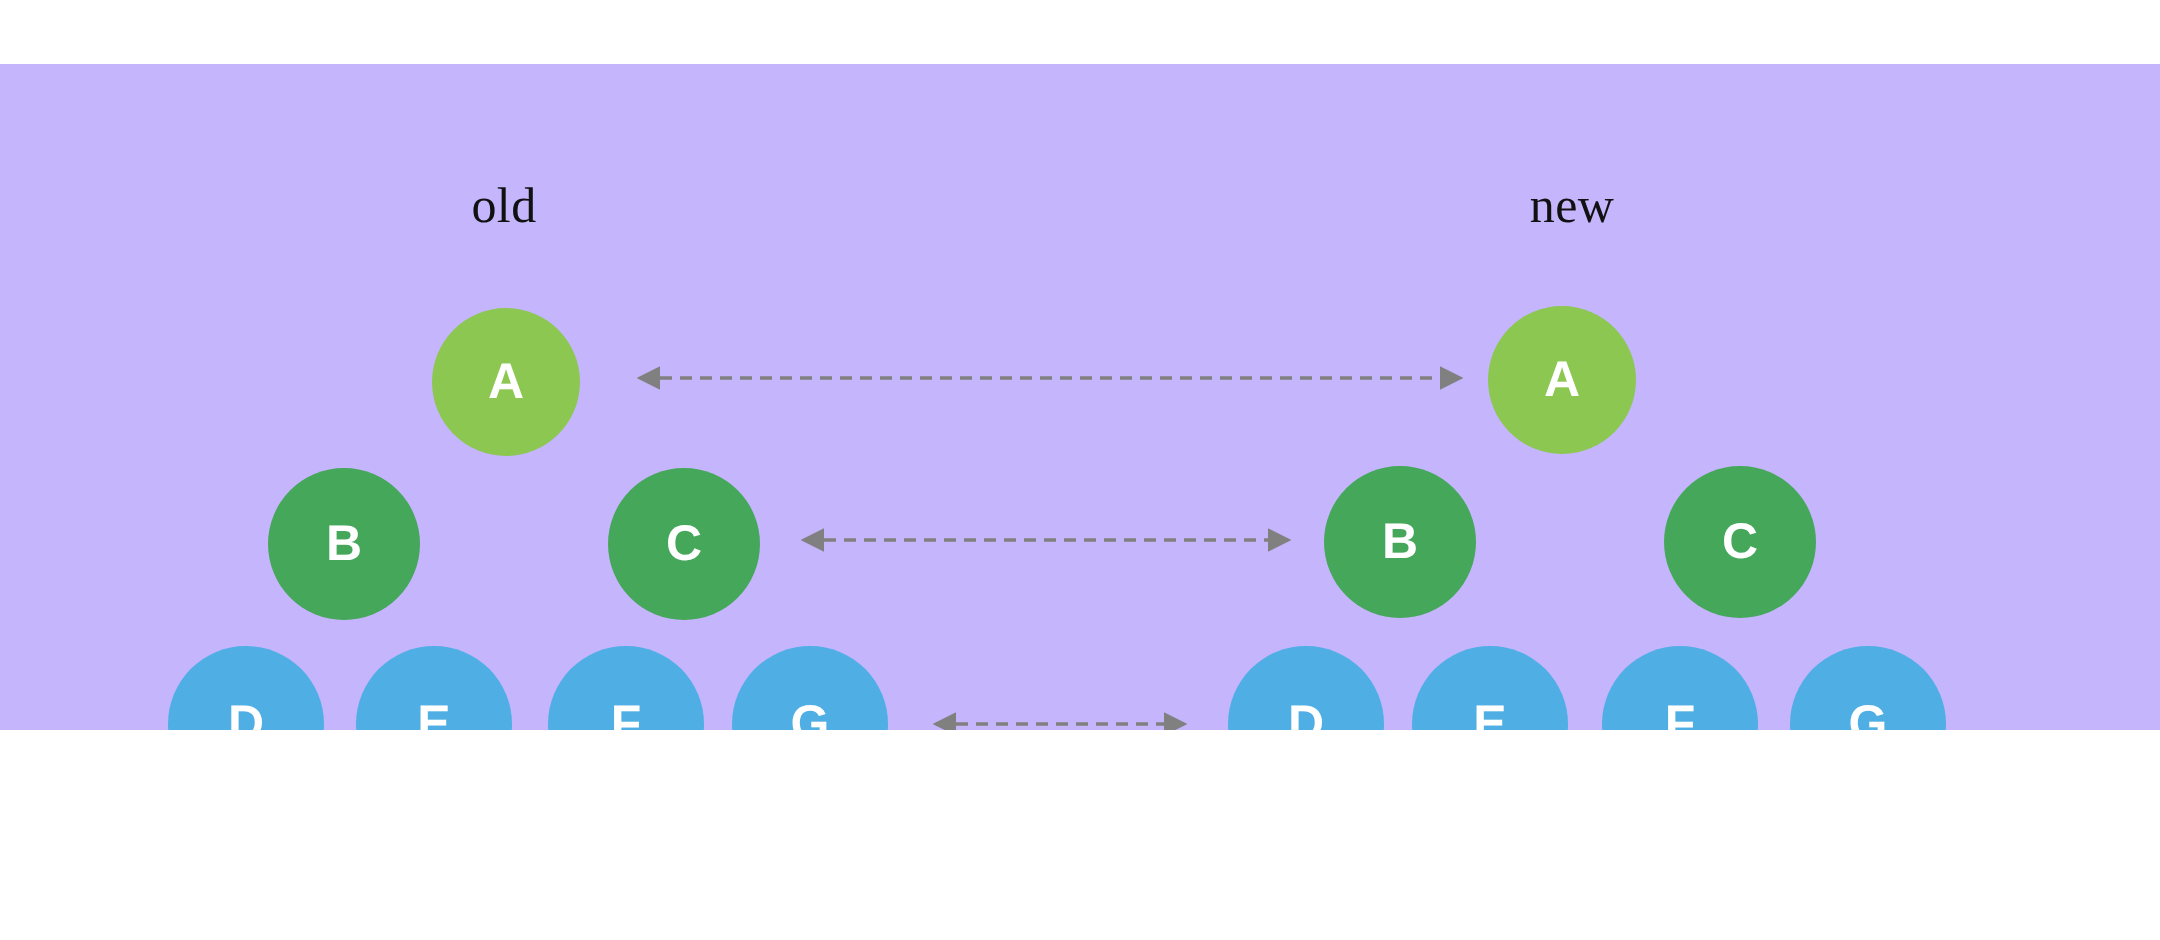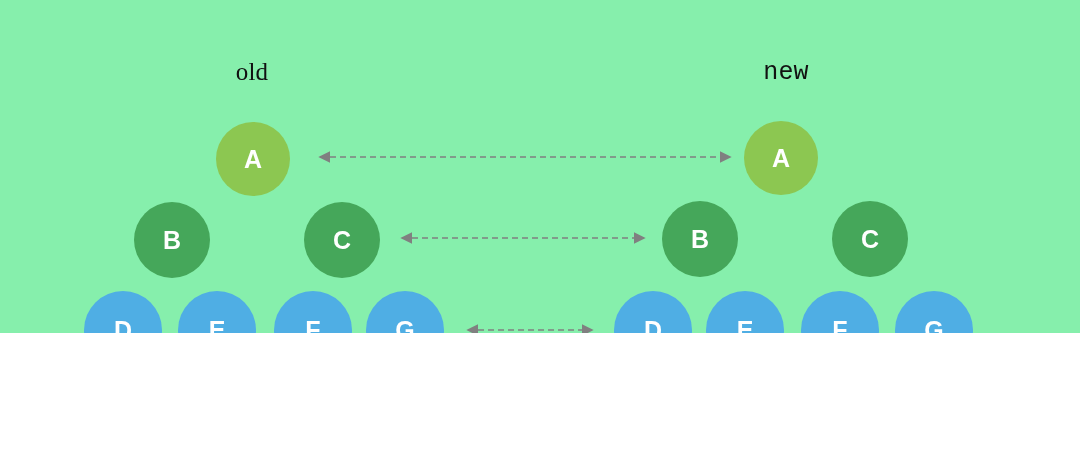--- a/index.html
+++ b/index.html
@@ -4,23 +4,24 @@
 <style>
   html, body {
     margin: 0;
     padding: 0;
     background: #ffffff;
   }
   #canvas {
     position: relative;
     width: 1080px;
     height: 333px;
-    background: #86efac;
+    background: #c4b5fd;
     overflow: hidden;
     font-family: "Liberation Sans", sans-serif;
+    margin-top: 32px;
   }
 
   
   .caption {
     position: absolute;
     font-family: "Liberation Serif", serif;
     font-size: 25px;
     color: #111111;
     text-align: center;
     white-space: nowrap;
@@ -48,21 +49,21 @@
     position: absolute;
     overflow: visible;
   }
 </style>
 </head>
 <body>
 
 <div id="canvas">
 
   <div class="caption" style="left:252px; top:58px;">old</div>
-  <div class="caption" style="left:786px; top:58px;font-family:Liberation Mono, monospace;">new</div>
+  <div class="caption" style="left:786px; top:58px;">new</div>
 
   <div class="node" style="left:216px; top:122px; width:74px; height:74px; background:#8CC751;">A</div>
 
   <div class="node" style="left:134px; top:202px; width:76px; height:76px; background:#45A75A;">B</div>
 
   <div class="node" style="left:304px; top:202px; width:76px; height:76px; background:#45A75A;">C</div>
 
   <div class="node" style="left:84px; top:291px; width:78px; height:78px; background:#4FAEE4;">D</div>
 
   <div class="node" style="left:178px; top:291px; width:78px; height:78px; background:#4FAEE4;">E</div>

